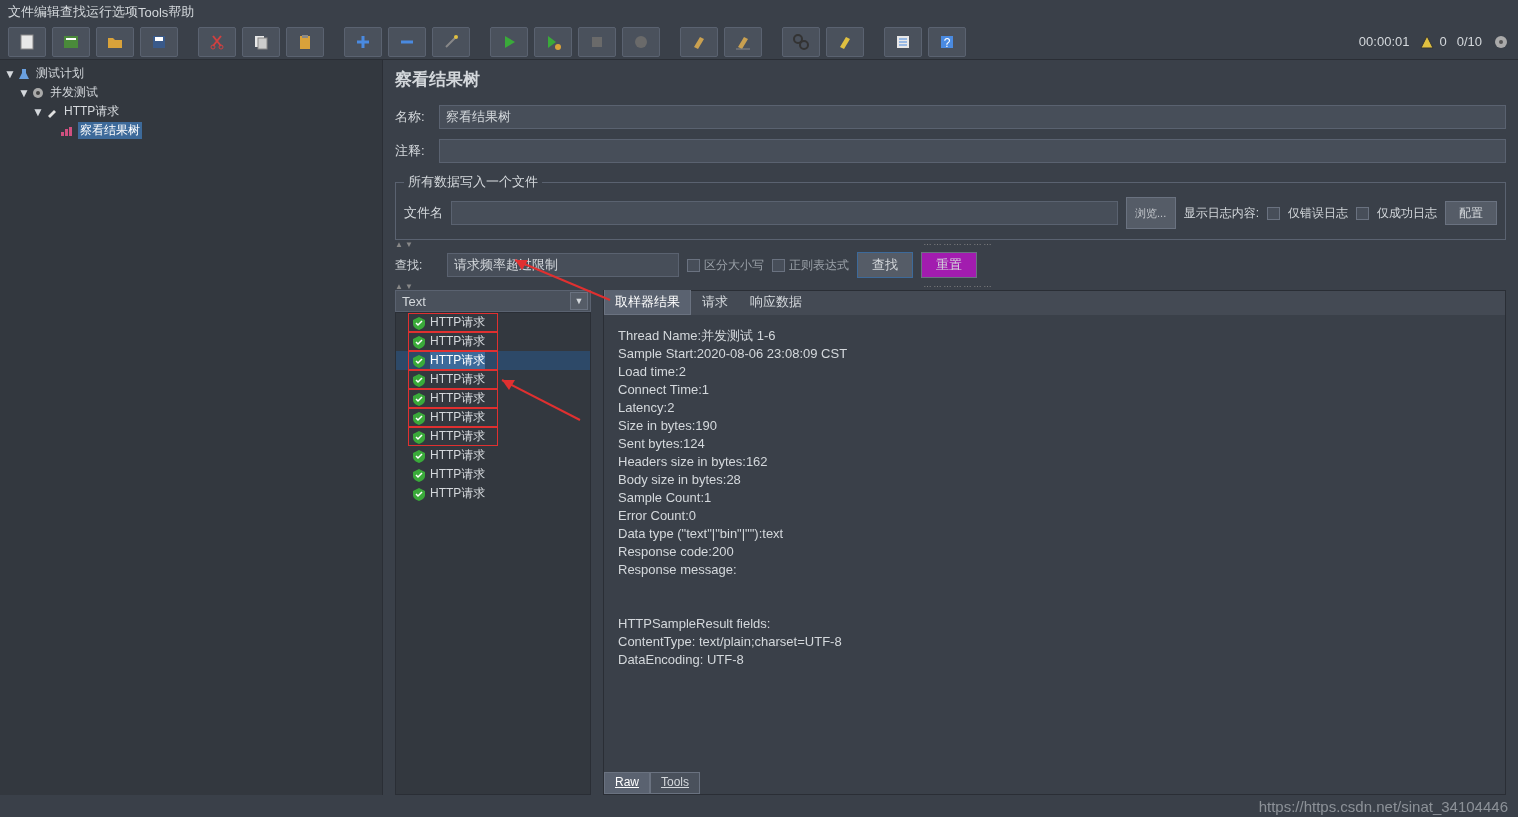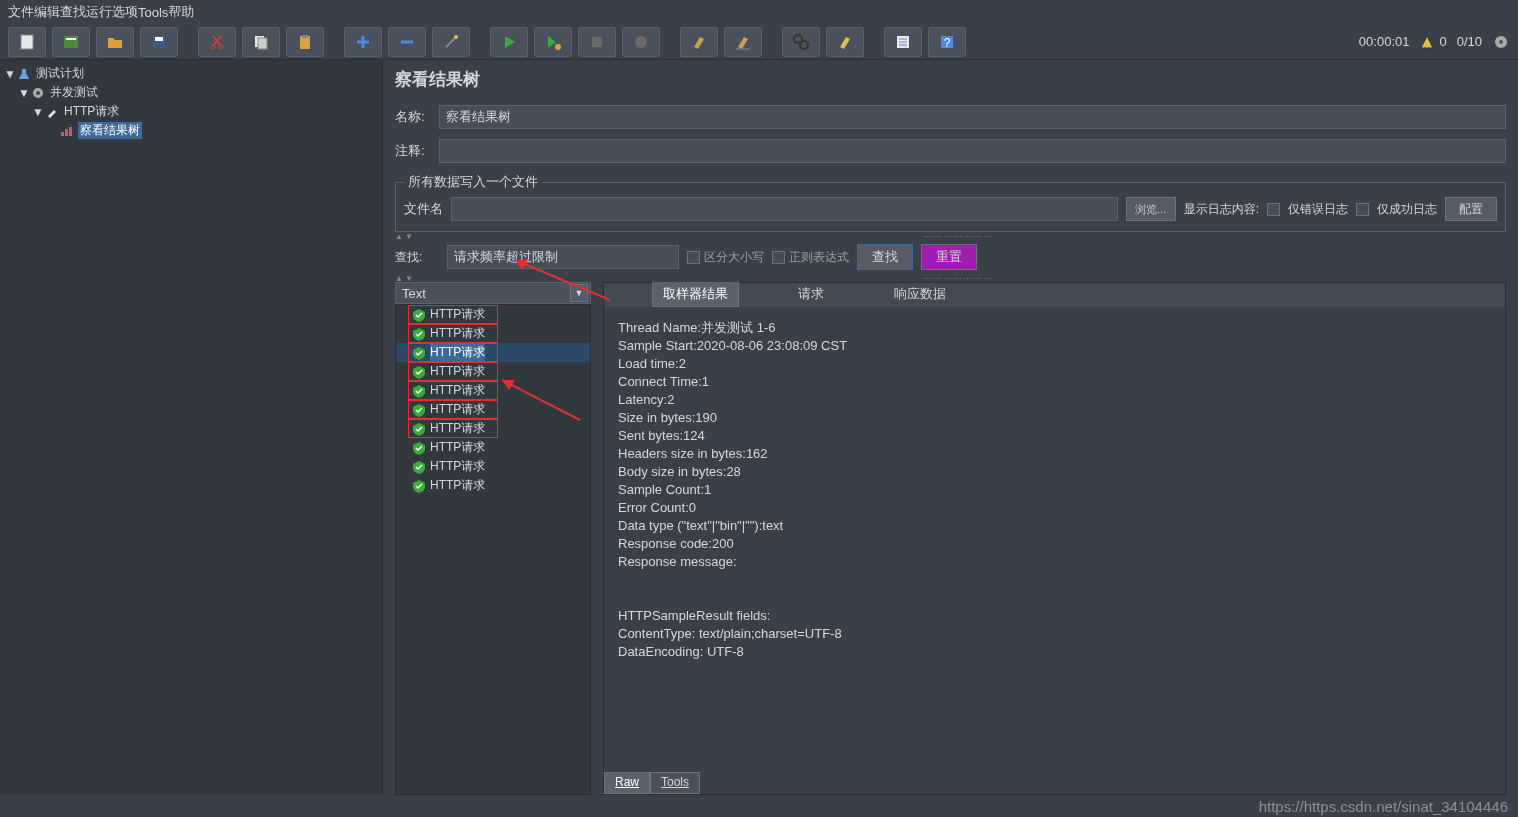--- a/index.html
+++ b/index.html
@@ -29,21 +29,21 @@
 .title { font-size: 17px; font-weight: bold; margin-bottom: 14px; }
 .form-row { display: flex; align-items: center; margin-bottom: 10px; }
 .form-row label { width: 44px; font-size: 13px; }
 .finput { flex: 1; height: 24px; background: #474e59; border: 1px solid #5a6270; color: #d4d8dc; padding: 0 6px; font-size: 13px; }
 
 
 .fs { border: 1px solid #5a6270; padding: 6px 8px 10px 8px; position: relative; }
 .fs legend { padding: 0 4px; font-size: 13px; }
 .fs-row { display: flex; align-items: center; gap: 8px; }
 .fs-row label { font-size: 13px; }
-.browse { width: 50px; height: 24px; background: #555c67; border: 1px solid #6a7280; font-size: 11px; color: #c0c4c9; cursor: pointer; }
+.browse { width: 50px; height: 32px; background: #555c67; border: 1px solid #6a7280; font-size: 11px; color: #c0c4c9; cursor: pointer; }
 .chk { width: 13px; height: 13px; border: 1px solid #6a7280; background: #474e59; display: inline-block; }
 .cfg-btn { width: 52px; height: 24px; background: #555c67; border: 1px solid #6a7280; color: #d4d8dc; cursor: pointer; font-size: 12px; }
 
 
 .splitter { height: 8px; display: flex; align-items: center; justify-content: center; font-size: 8px; color: #888; letter-spacing: 2px; }
 .split-tri { width: 16px; }
 
 
 .search-row { display: flex; align-items: center; gap: 8px; margin: 4px 0; }
 .search-input { width: 232px; height: 24px; background: #474e59; border: 1px solid #5a6270; color: #d4d8dc; padding: 0 6px; font-size: 13px; }
@@ -58,21 +58,21 @@
 .dd .dd-arrow { position: absolute; right: 2px; width: 18px; height: 18px; background: #555c67; border: 1px solid #6a7280; display: flex; align-items: center; justify-content: center; font-size: 9px; }
 .rlist { flex: 1; background: #33383f; border: 1px solid #2a2e35; overflow-y: auto; }
 .ritem { display: flex; align-items: center; height: 19px; padding-left: 16px; cursor: pointer; position: relative; }
 .ritem .ricon { width: 14px; height: 14px; margin-right: 4px; }
 .ritem.sel { background: #2d4968; }
 .ritem.sel .rlbl { background: #3d6a9a; color: #fff; }
 .ritem.hl::after { content: ""; position: absolute; left: 12px; right: 92px; top: 0; bottom: 0; border: 1px solid #e03030; pointer-events: none; }
 
 .detail { flex: 1; display: flex; flex-direction: column; border: 1px solid #2a2e35; background: #3a4049; }
 .tabs { height: 24px; display: flex; align-items: flex-end; background: #444a54; }
-.tab { padding: 3px 10px; font-size: 13px; cursor: pointer; border: 1px solid transparent; margin-left: 48px; }
+.tab { padding: 3px 10px; font-size: 13px; cursor: pointer; border: 1px solid transparent; }
 .tab.active { background: #5a6270; border: 1px solid #6a7280; color: #fff; }
 .detail-body { flex: 1; padding: 12px 14px; font-size: 13px; line-height: 18px; overflow: auto; }
 .tabs2 { height: 22px; display: flex; }
 .tab2 { padding: 2px 10px; font-size: 12px; border: 1px solid #6a7280; cursor: pointer; background: #4a515c; text-decoration: underline; }
 .tab2.active { background: #5a6270; color: #fff; }
 
 
 .bottom-row { display: flex; align-items: center; padding: 6px 0 6px 4px; gap: 6px; }
 .watermark { position: fixed; right: 10px; bottom: 2px; color: #cfd3d8; font-size: 15px; opacity: .55; }
 

